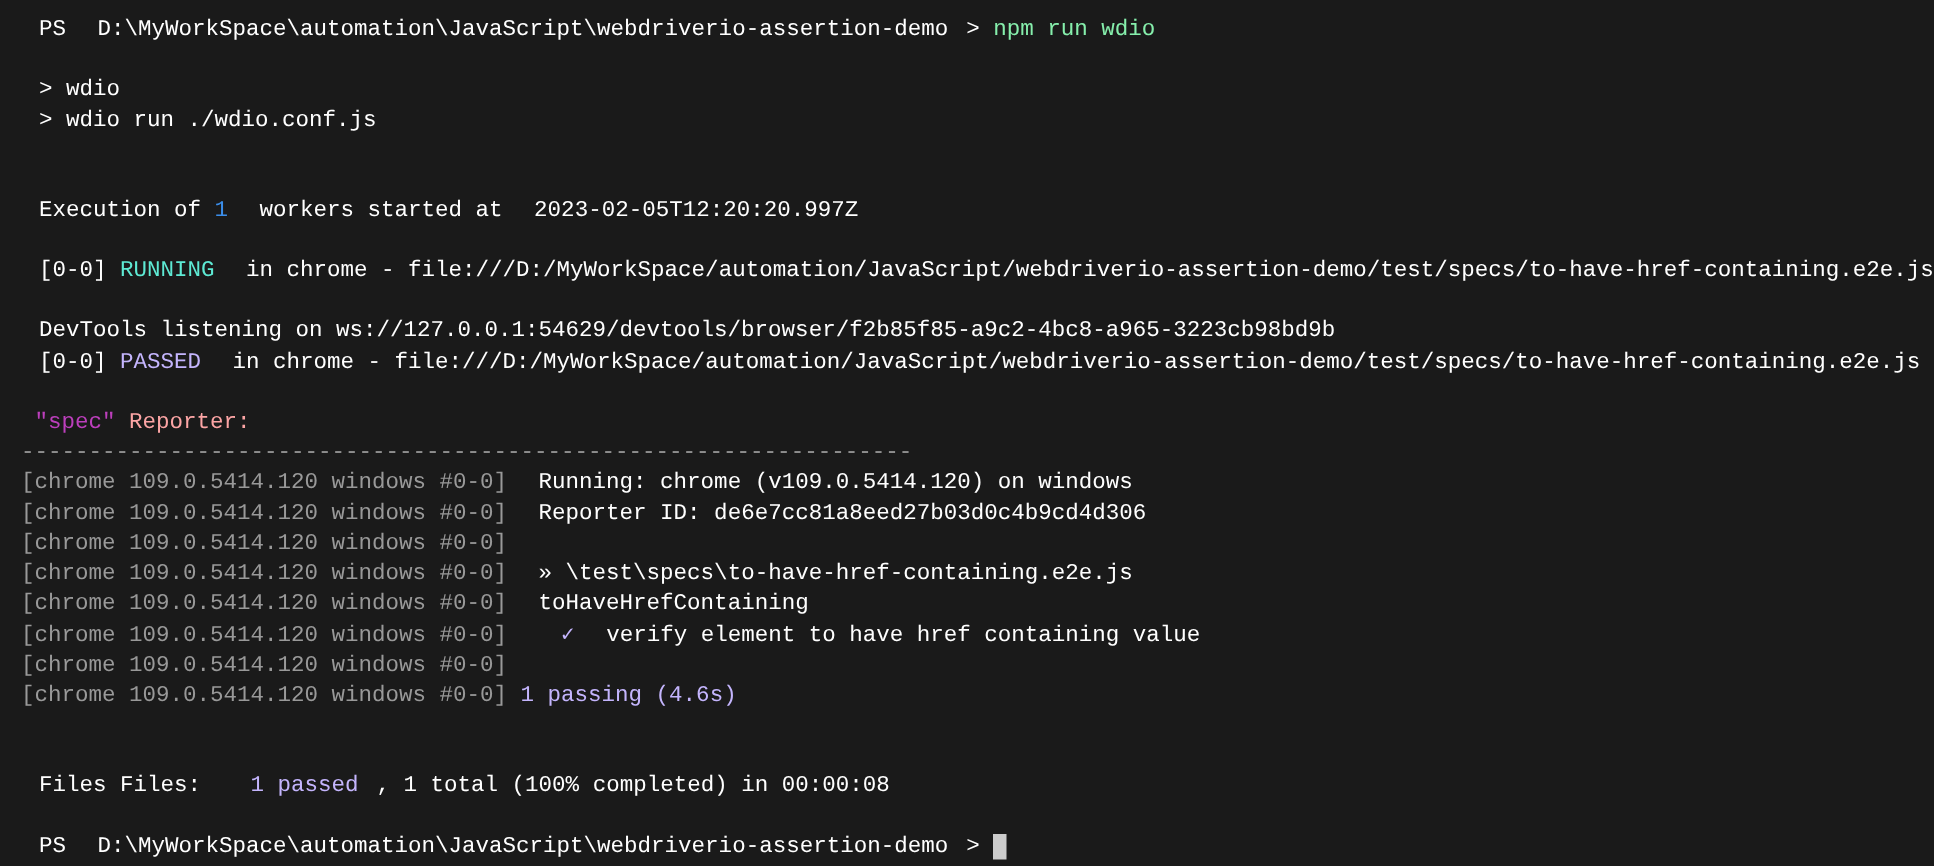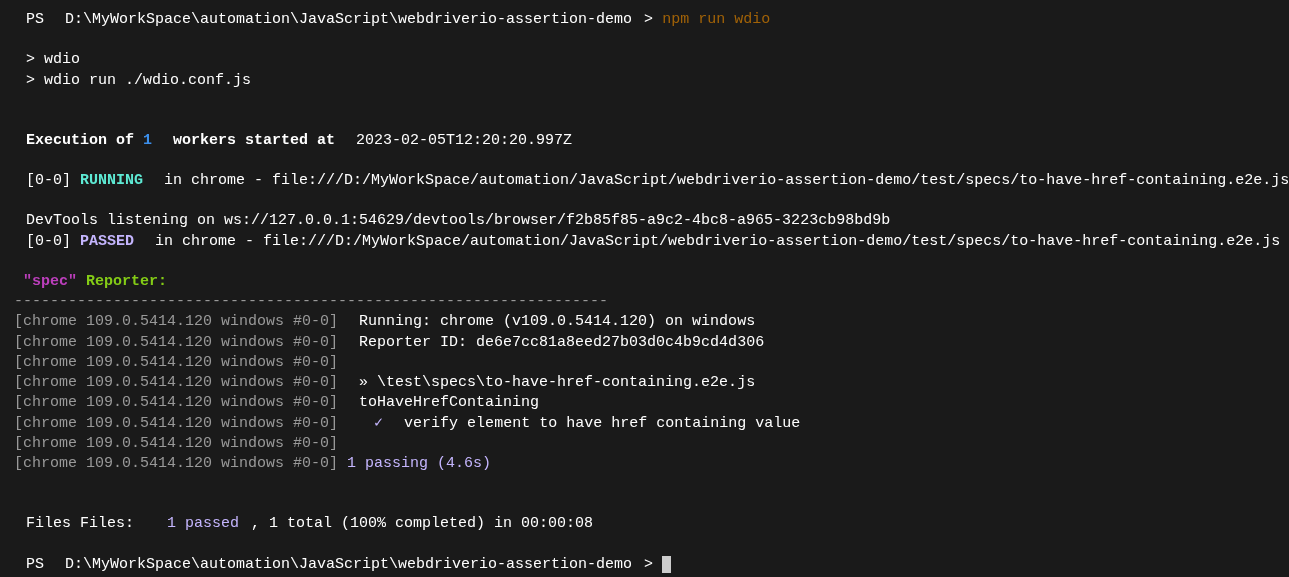--- a/index.html
+++ b/index.html
@@ -8,28 +8,28 @@
       color: #cccccc;
       font-family: 'Consolas', 'Courier New', monospace;
       font-size: 15px;
       line-height: 1.35;
       padding: 10px 14px;
       width: 1289px;
       min-height: 577px;
     }
     .line { white-space: pre; }
     .white { color: #ffffff; margin-left: 12px; }
-    .yellow { color: #a16207; }
+    .yellow { color: #86efac; }
     .cyan { color: #5eead4; }
-    .green { color: #84cc16; }
+    .green { color: #fca5a5; }
     .bright-green { color: #c4b5fd; }
     .magenta { color: #bc3fbc; }
     .blue { color: #3b8eea; }
     .gray { color: #999999; }
-    .bold { font-weight: bold; }
+    .bold { font-weight: normal; }
     .spacer { height: 20px; }
     .cursor {
       display: inline-block;
       width: 9px;
       height: 17px;
       background: #cccccc;
       vertical-align: text-bottom;
     }
   </style>
 </head>

